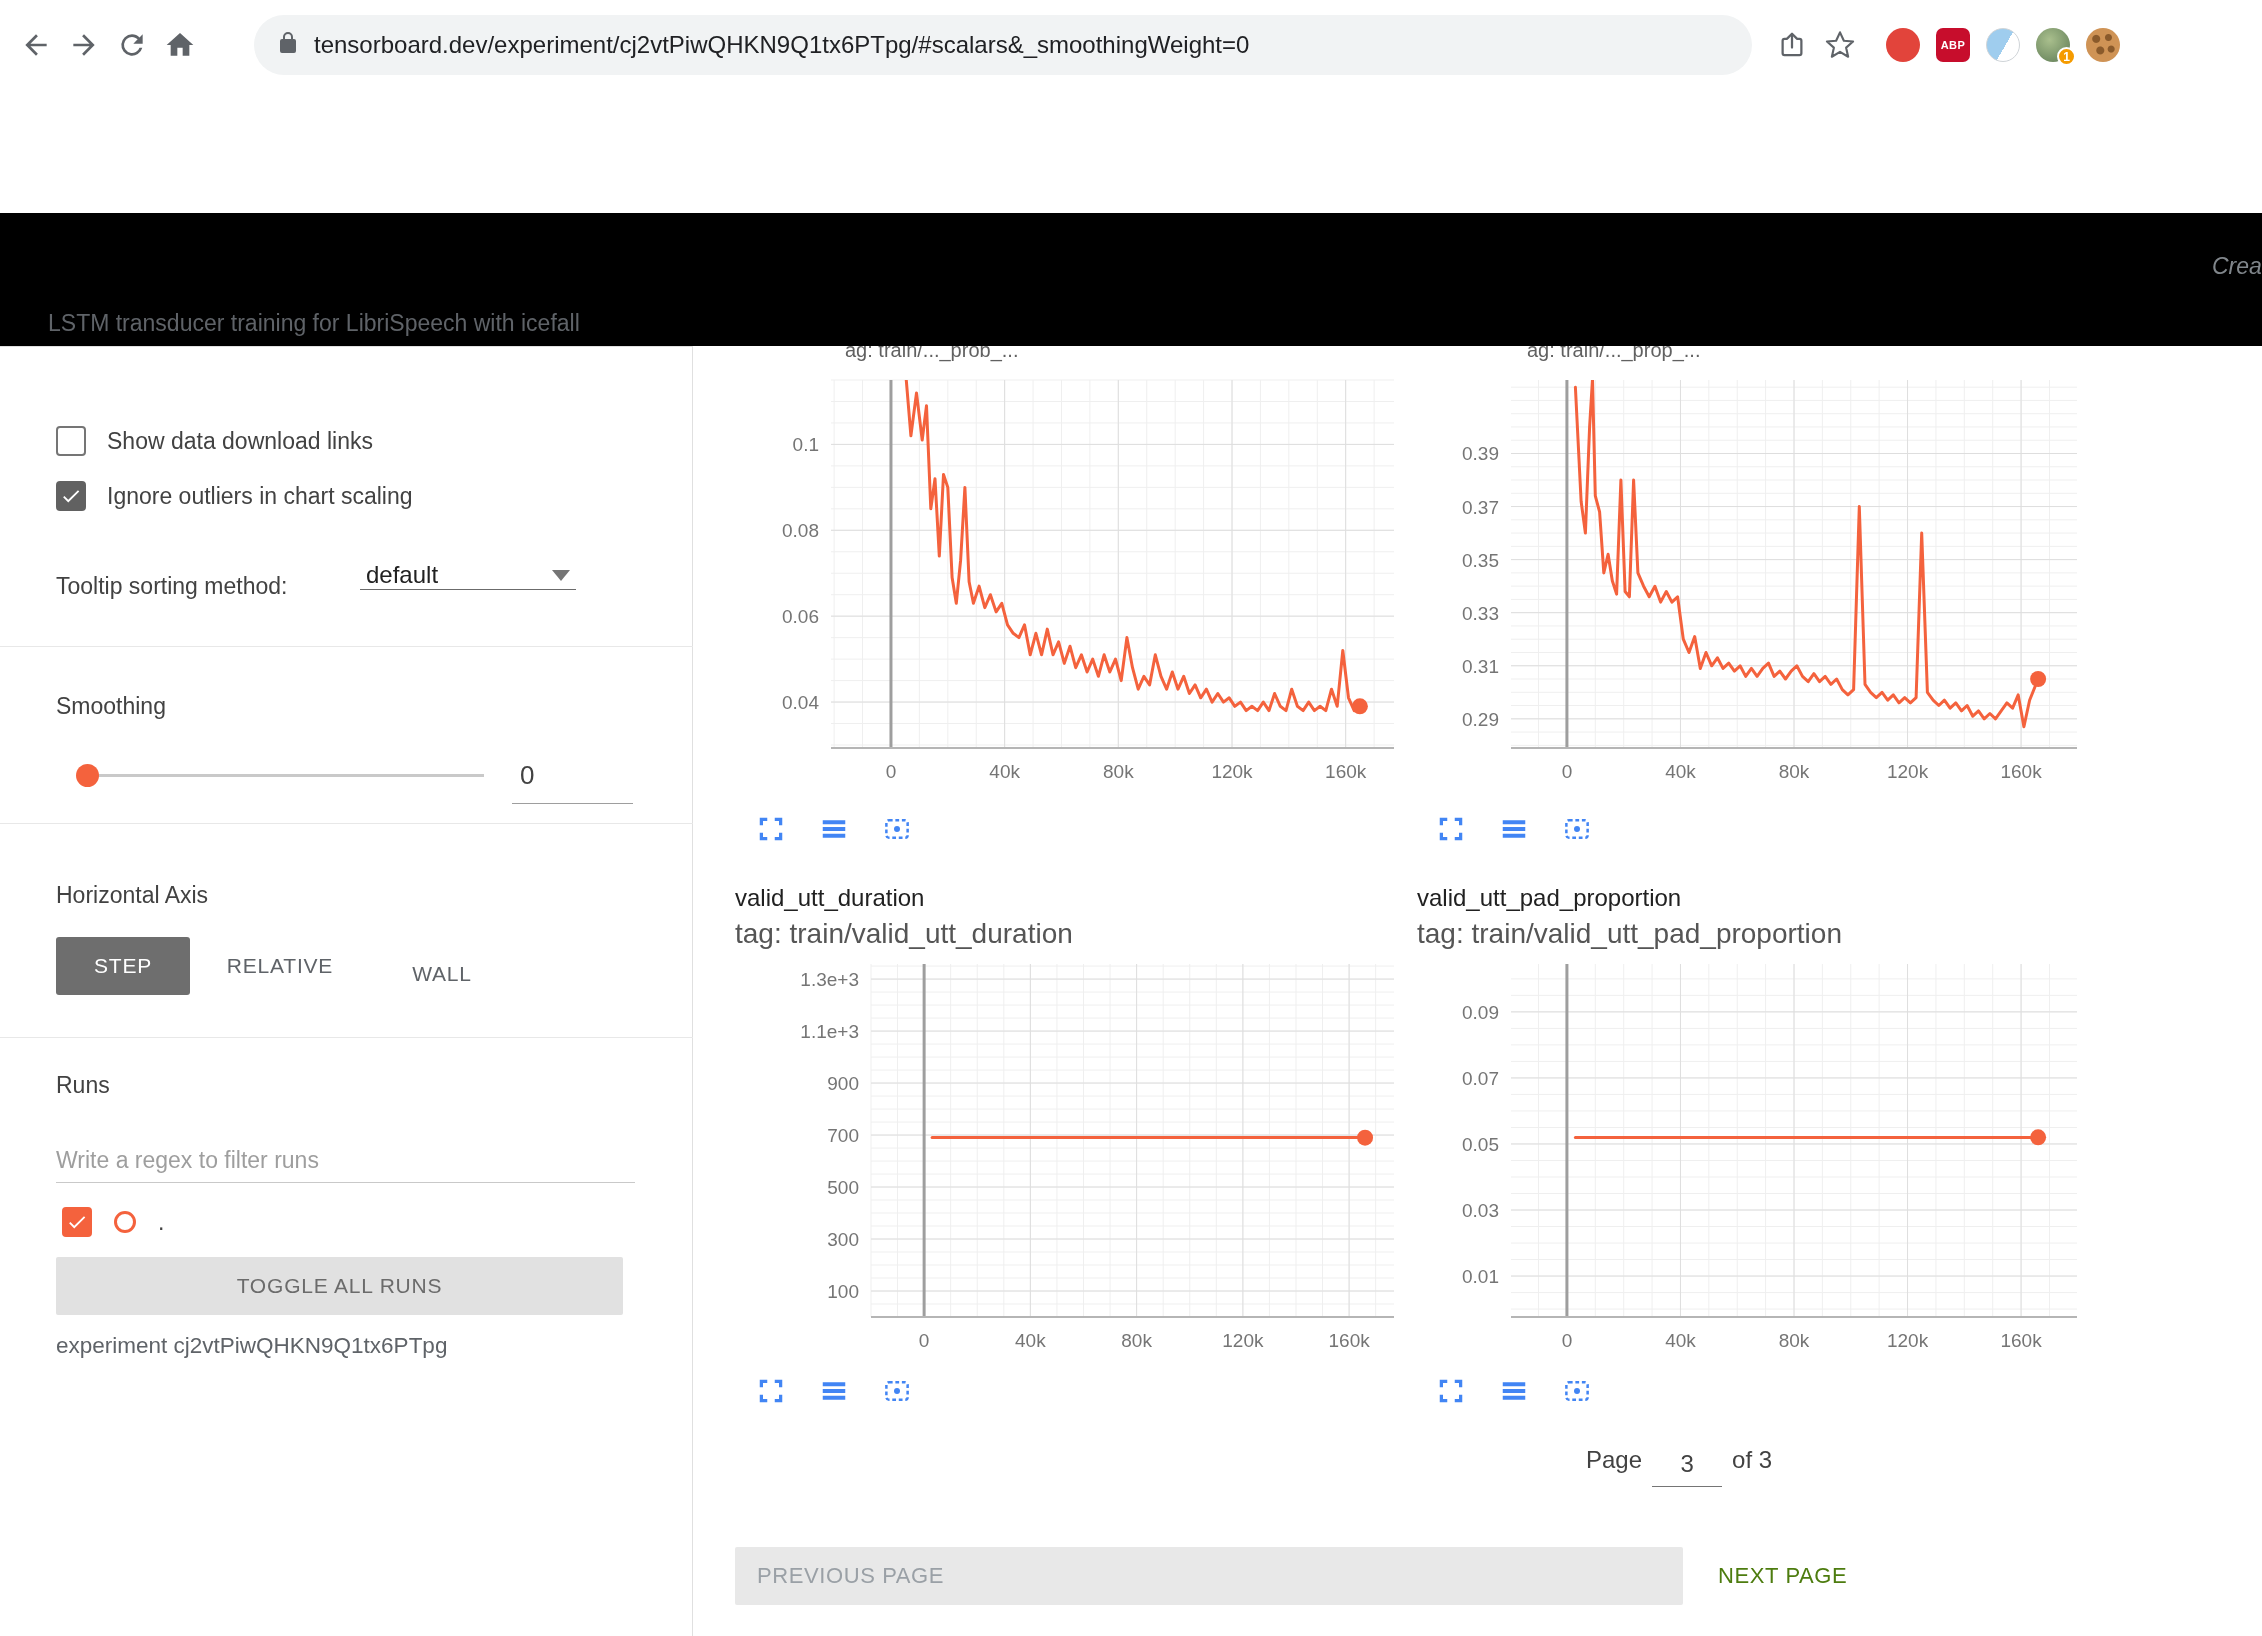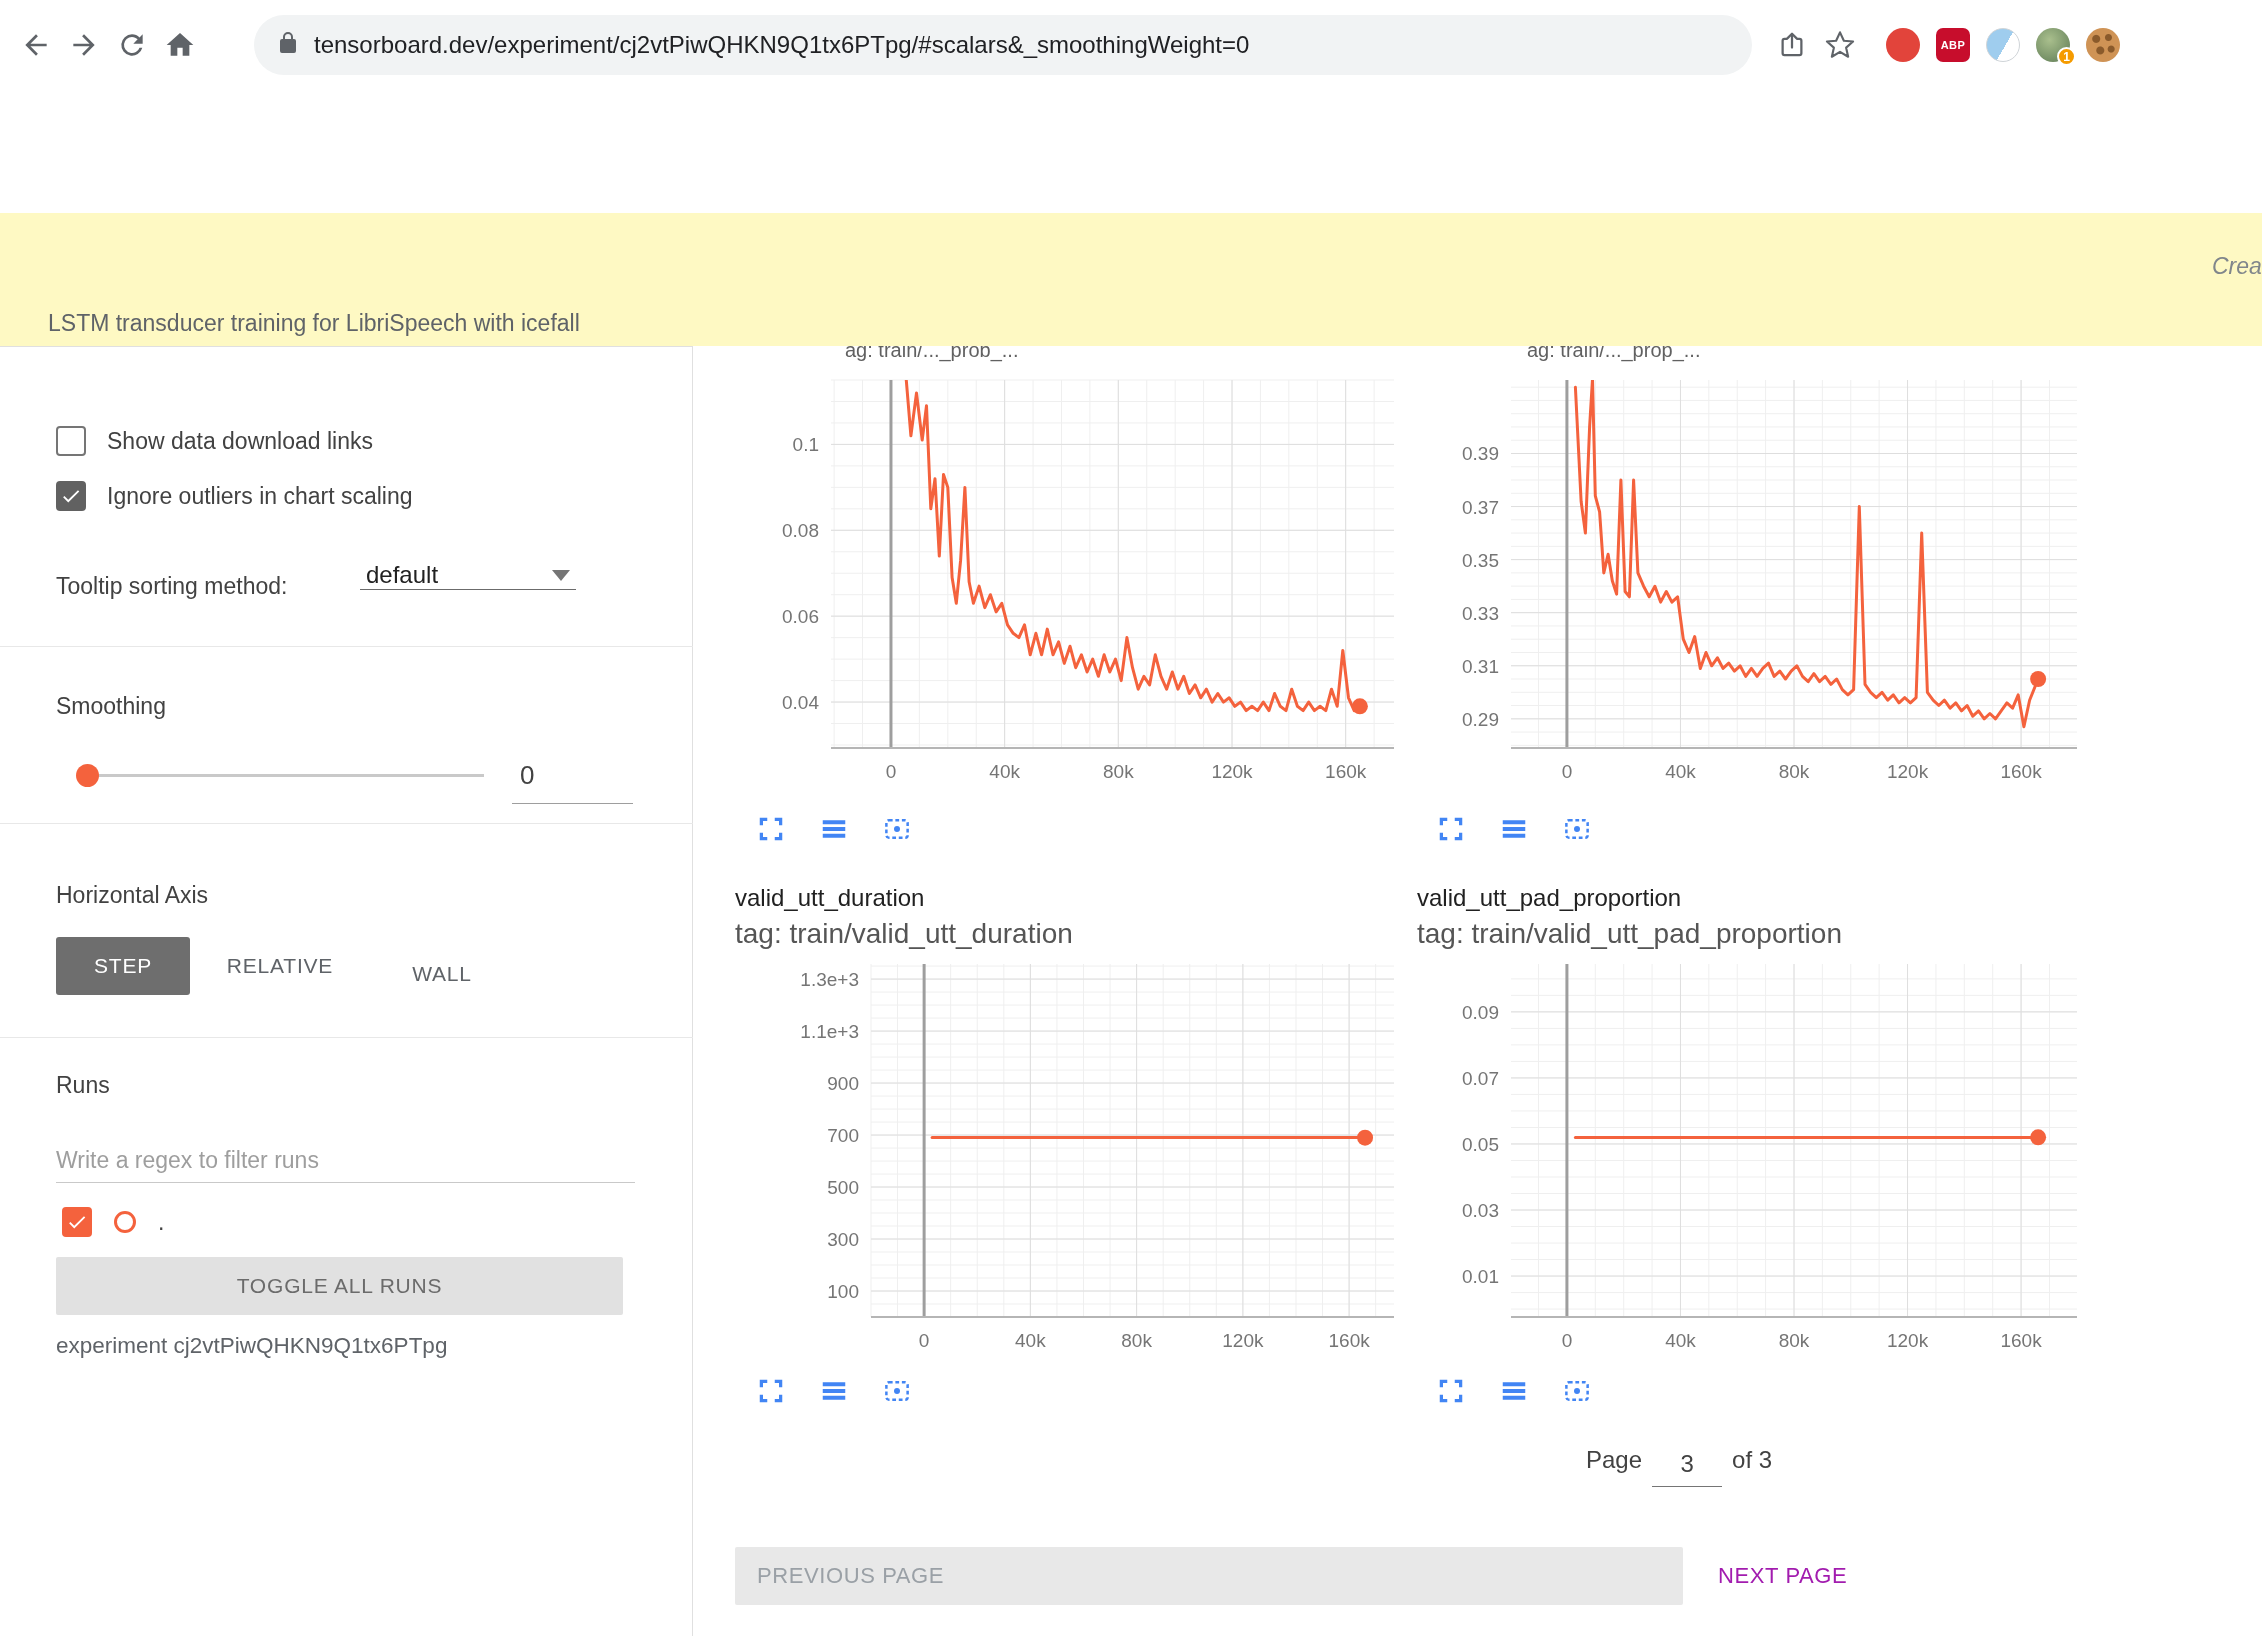--- a/index.html
+++ b/index.html
@@ -20,21 +20,21 @@
 #ext-cookie{background:radial-gradient(circle at 30% 32%,#8a5a2b 3.5px,transparent 4.5px),radial-gradient(circle at 66% 28%,#8a5a2b 3px,transparent 4px),radial-gradient(circle at 42% 66%,#8a5a2b 3.5px,transparent 4.5px),radial-gradient(circle at 74% 62%,#8a5a2b 3px,transparent 4px),#cf9355;}
 
 #tbheader{position:absolute;left:0;top:90px;width:2262px;height:123px;background:#ef8733;box-shadow:0 2px 6px rgba(0,0,0,.22);z-index:5;}
 #brand{position:absolute;left:48px;top:0;height:123px;display:flex;align-items:center;color:#fff;font-size:34px;font-weight:500;}
 #tbnav{position:absolute;left:454px;top:0;height:123px;display:flex;gap:49px;}
 .nav-item{display:flex;align-items:center;position:relative;color:rgba(255,255,255,.95);font-size:22.5px;letter-spacing:1.2px;font-weight:500;cursor:pointer;}
 .nav-item.active{color:#fff;}
 .nav-item.active::after{content:"";position:absolute;left:-26px;right:-26px;bottom:0;height:4px;background:#fff;}
 #feedback-btn{position:absolute;right:24px;top:28px;height:66px;padding:0 36px;border:2px solid #fff;border-radius:6px;background:transparent;color:#fff;font-size:22px;font-weight:500;letter-spacing:1.3px;display:flex;align-items:center;cursor:pointer;font-family:inherit;}
 
-#subheader{position:absolute;left:0;top:213px;width:2262px;height:133px;background:#fef9c3;overflow:hidden;}
+#subheader{position:absolute;left:0;top:213px;width:2262px;height:133px;background:#000000;overflow:hidden;}
 #created{position:absolute;left:2212px;top:40px;font-style:italic;color:#80868b;font-size:23px;white-space:nowrap;}
 #experiment-desc{position:absolute;left:48px;top:97px;color:#5f6368;font-size:23px;}
 
 #sidebar{position:absolute;left:0;top:346px;width:693px;height:1290px;background:#fff;border-top:1px solid #e0e0e0;border-right:1px solid #e0e0e0;}
 .side-label{color:#424242;font-size:23px;}
 .checkbox{width:30px;height:30px;border:2.5px solid #757575;border-radius:4px;display:flex;align-items:center;justify-content:center;cursor:pointer;flex:0 0 auto;}
 .checkbox.checked-dark{background:#616161;border-color:#616161;}
 .checkbox.checked-orange{background:#f4623d;border-color:#f4623d;}
 .divider{position:absolute;left:0;width:693px;border-top:1.5px solid #e8e8e8;}
 .axis-btn{position:absolute;height:58px;display:flex;align-items:center;justify-content:center;font-size:21px;letter-spacing:.8px;color:#5f6368;cursor:pointer;}
@@ -50,21 +50,21 @@
 .chart-title{position:absolute;left:0;top:0;font-size:24px;color:#212121;}
 .chart-tag{position:absolute;left:0;top:34px;font-size:28px;color:#555;}
 .tag-clip{position:absolute;left:110px;top:0;height:22px;overflow:hidden;}
 .tag-clip span{display:block;margin-top:-7px;font-size:20px;color:#616161;white-space:nowrap;}
 svg text.tick{font-family:"Liberation Sans",sans-serif;font-size:19px;fill:#757575;}
 .icon-row{position:absolute;display:flex;gap:33px;}
 .cicon{width:30px;height:30px;cursor:pointer;}
 #pagination{position:absolute;left:892px;top:1100px;display:flex;align-items:flex-start;color:#424242;font-size:24px;}
 #page-input{width:70px;border:none;border-bottom:1.5px solid #757575;font-size:24px;color:#424242;text-align:center;background:transparent;outline:none;margin:4px 10px 0 10px;padding-bottom:8px;}
 #prev-btn{position:absolute;left:41px;top:1201px;width:948px;height:58px;background:#e8e8e8;border:none;border-radius:2px;color:#9aa0a6;font-size:22px;letter-spacing:.6px;text-align:left;padding-left:22px;cursor:default;font-family:inherit;}
-#next-btn{position:absolute;left:1024px;top:1201px;height:58px;display:flex;align-items:center;color:#a21caf;font-size:22px;letter-spacing:.6px;background:transparent;border:none;cursor:pointer;font-family:inherit;}
+#next-btn{position:absolute;left:1024px;top:1201px;height:58px;display:flex;align-items:center;color:#4d7c0f;font-size:22px;letter-spacing:.6px;background:transparent;border:none;cursor:pointer;font-family:inherit;}
 </style>
 </head>
 <body>
 
 <div id="viewport">
 
   <div id="toolbar">
     <span class="tb-icon">
       <svg width="32" height="32" viewBox="0 0 24 24">
           <path d="M20 11H7.83l5.59-5.59L12 4l-8 8 8 8 1.41-1.41L7.83 13H20v-2z" fill="#5f6368"></path>

